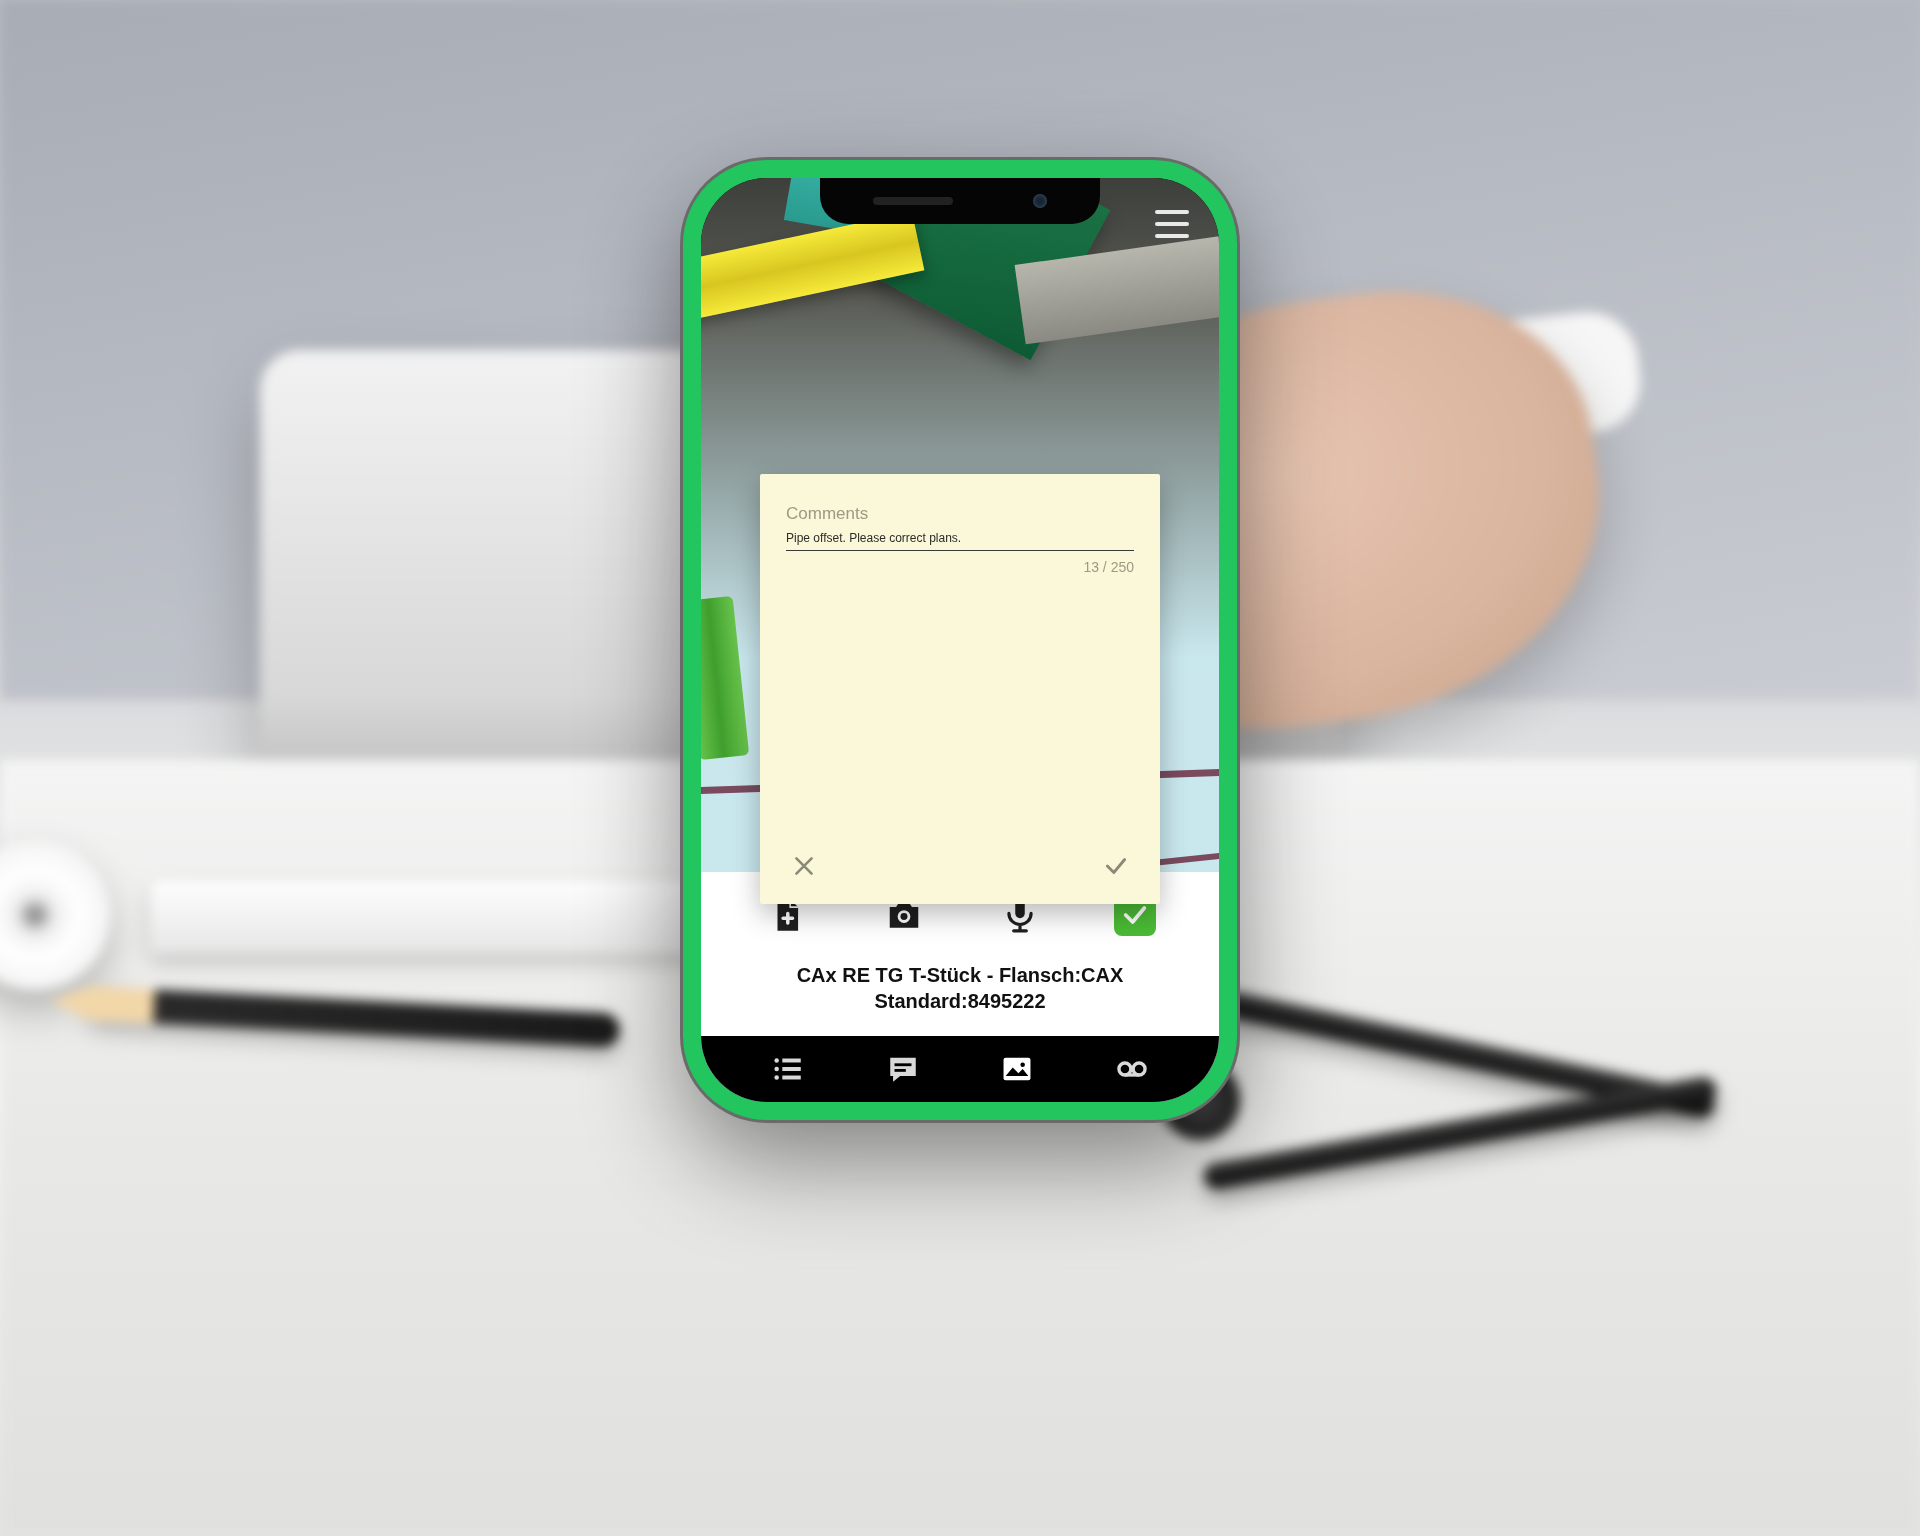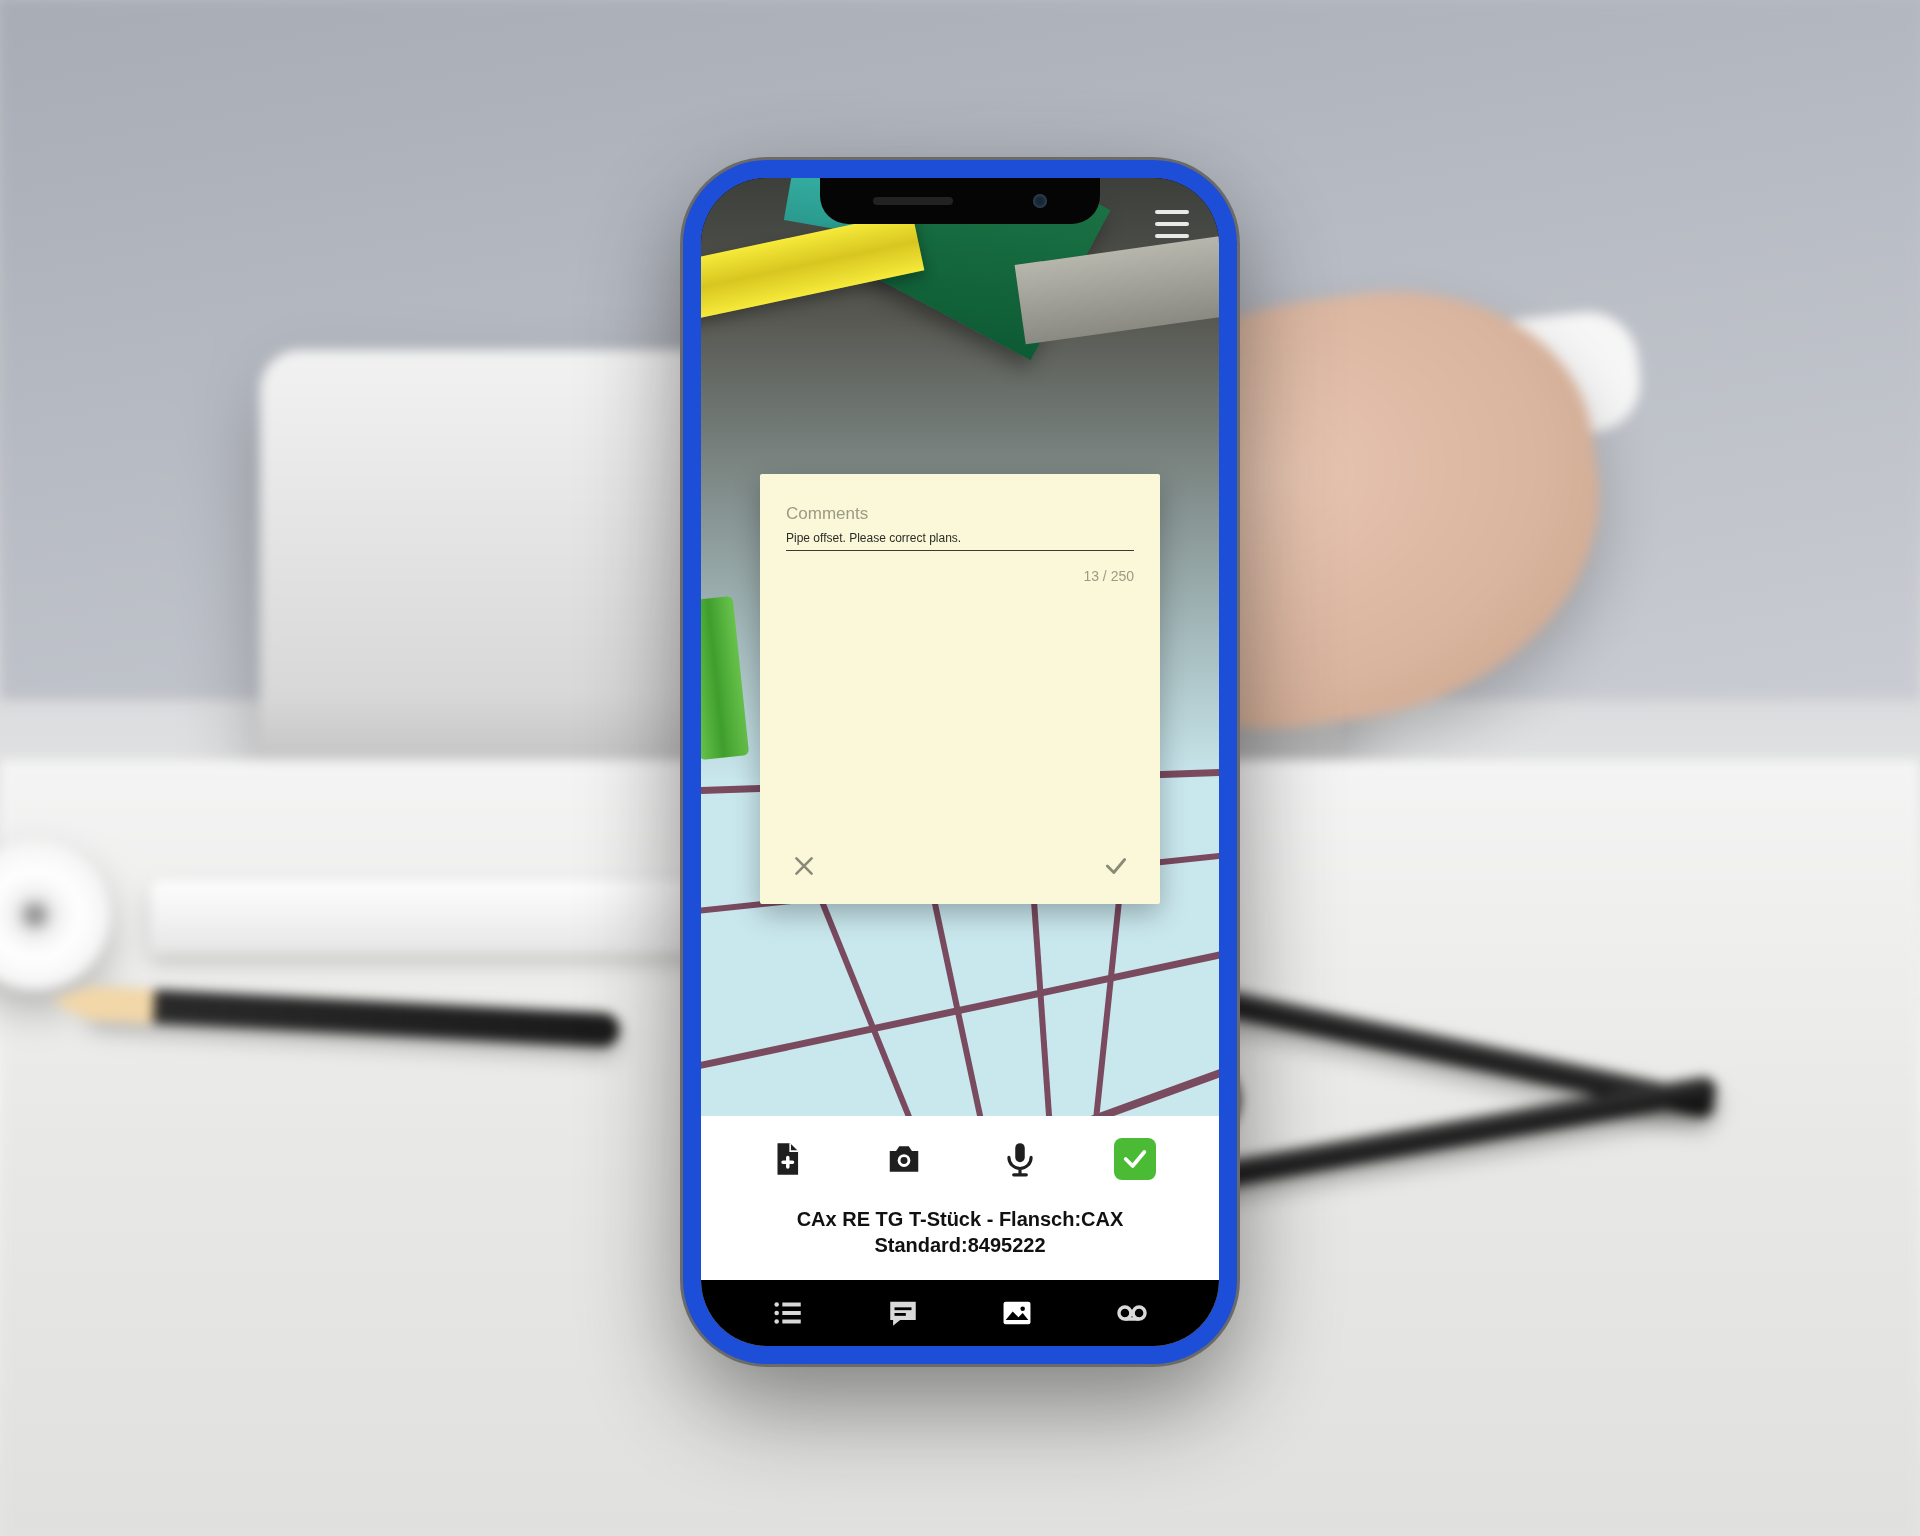--- a/index.html
+++ b/index.html
@@ -79,23 +79,23 @@
     position:absolute; top: 840px; left: -40px; width: 150px; height: 150px;
     background: radial-gradient(circle at 50% 50%, #777 0%, #eee 18%, #fff 40%, #e8e8e8 100%);
     border-radius: 50%;
     box-shadow: 0 20px 40px rgba(0,0,0,0.25);
   }
 
   
   .phone {
     position: absolute;
     left: 683px; top: 160px;
-    width: 554px; height: 1204px;
+    width: 554px; height: 960px;
     border-radius: 84px;
-    background: #1d4ed8;
+    background: #22c55e;
     box-shadow: 0 0 0 3px #6a6a6a, 0 40px 100px rgba(0,0,0,0.45);
     padding: 18px;
   }
   .screen {
     position: relative;
     width: 100%; height: 100%;
     border-radius: 66px;
     overflow: hidden;
     background: #000;
   }
@@ -172,21 +172,21 @@
     font-size: 17px; color: #9b9a84; margin-bottom: 4px;
   }
   .note-input-wrap {
     border-bottom: 1.5px solid #3a3a34; padding-bottom: 4px;
   }
   .note-input {
     width:100%; border:none; background:transparent; outline:none;
     font-size: 12px; color:#2c2c28;
     font-family:inherit;
   }
-  .note-counter { text-align:right; font-size:14px; color:#9b9a84; margin-top:17px; }
+  .note-counter { text-align:right; font-size:14px; color:#9b9a84; margin-top:8px; }
   .note-actions {
     margin-top:auto; display:flex; justify-content:space-between; align-items:center;
     padding-top: 10px;
   }
   .icon-btn { width:36px; height:36px; display:flex; align-items:center; justify-content:center; cursor:pointer; color:#8a8a78; }
   .icon-btn svg { width:26px; height:26px; }
 
   
   .action-bar {
     position:absolute; left:0; right:0; bottom:66px; height:164px;

